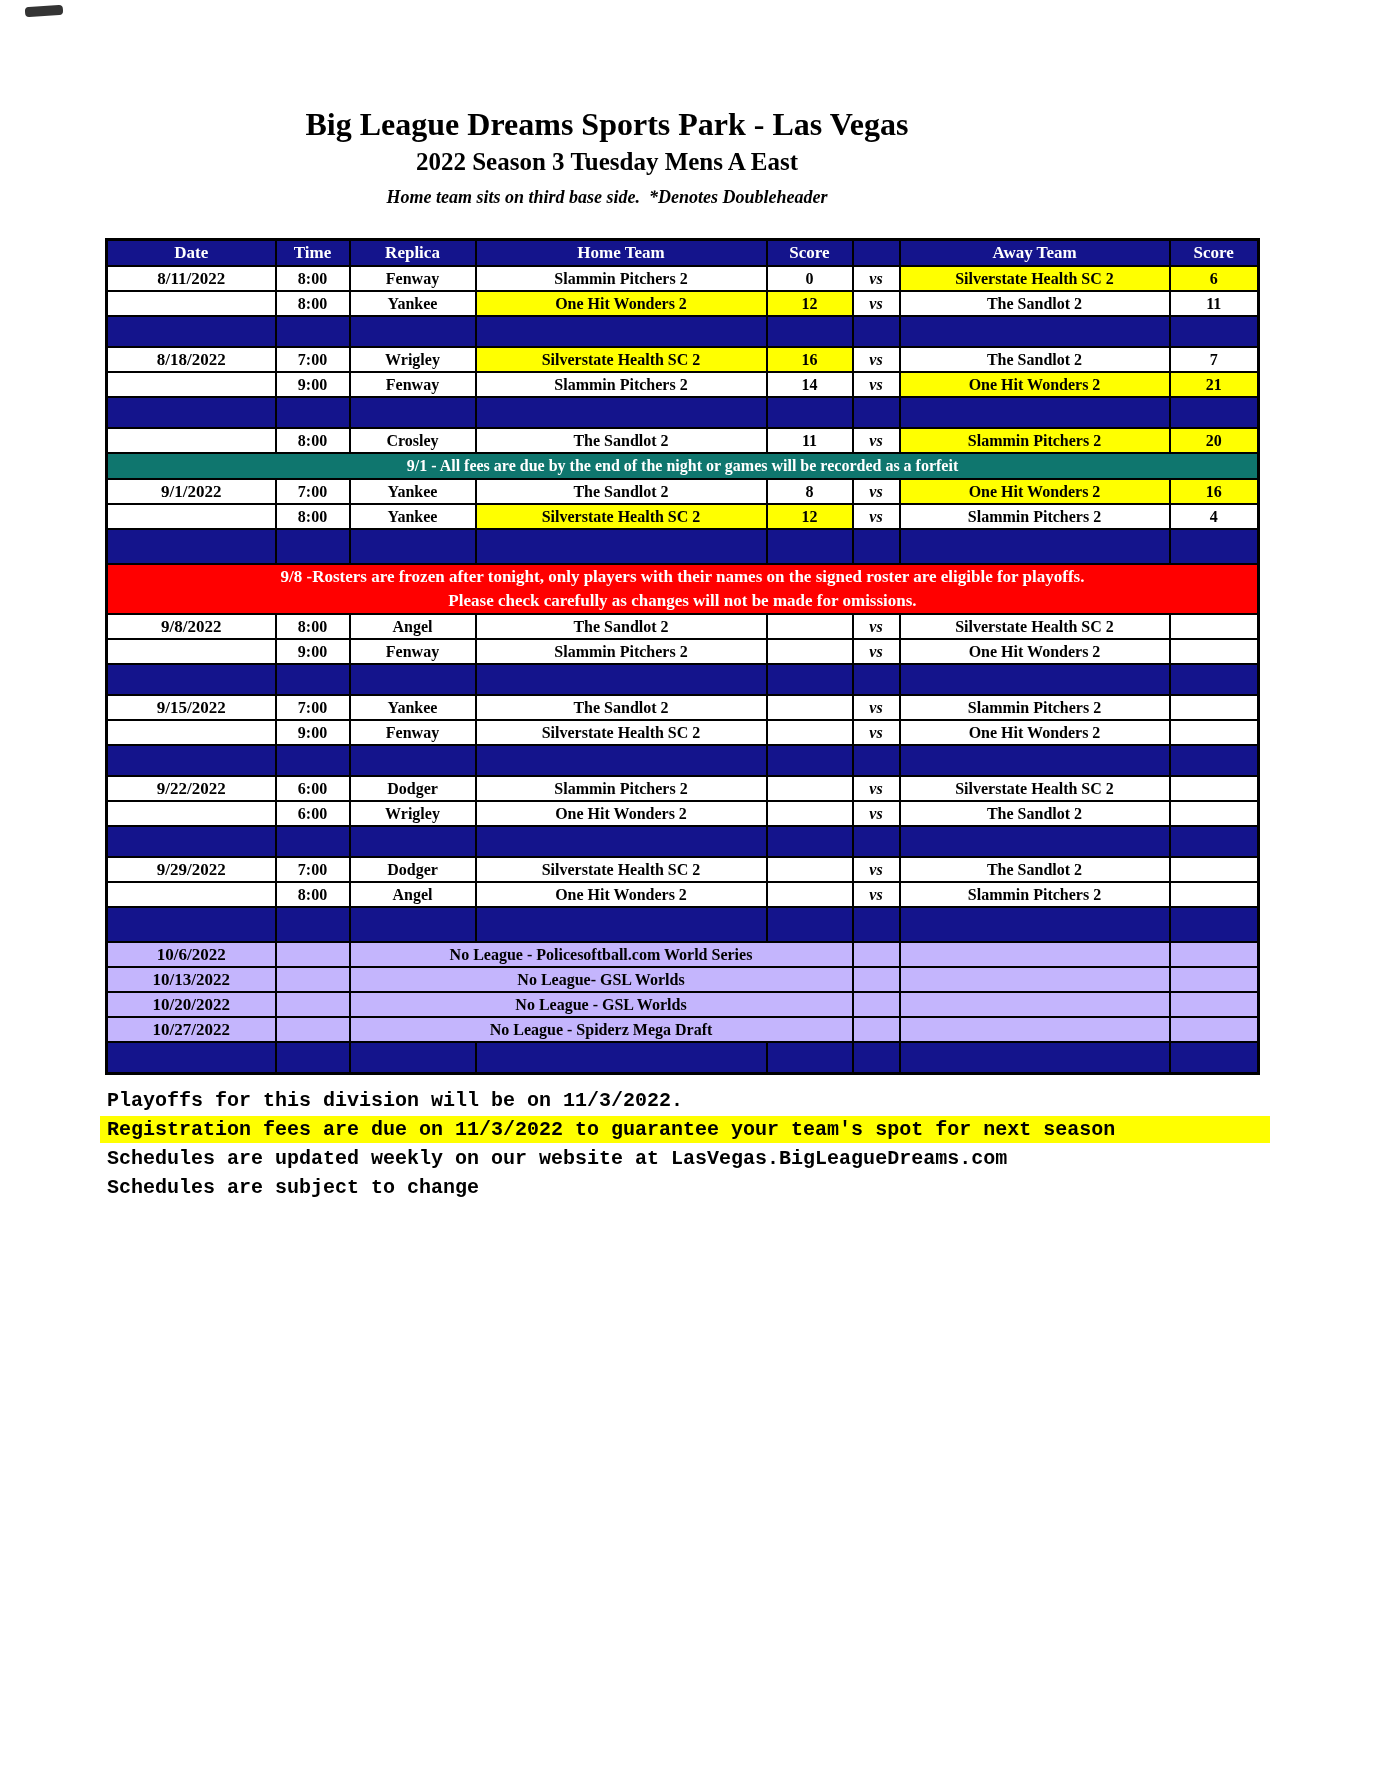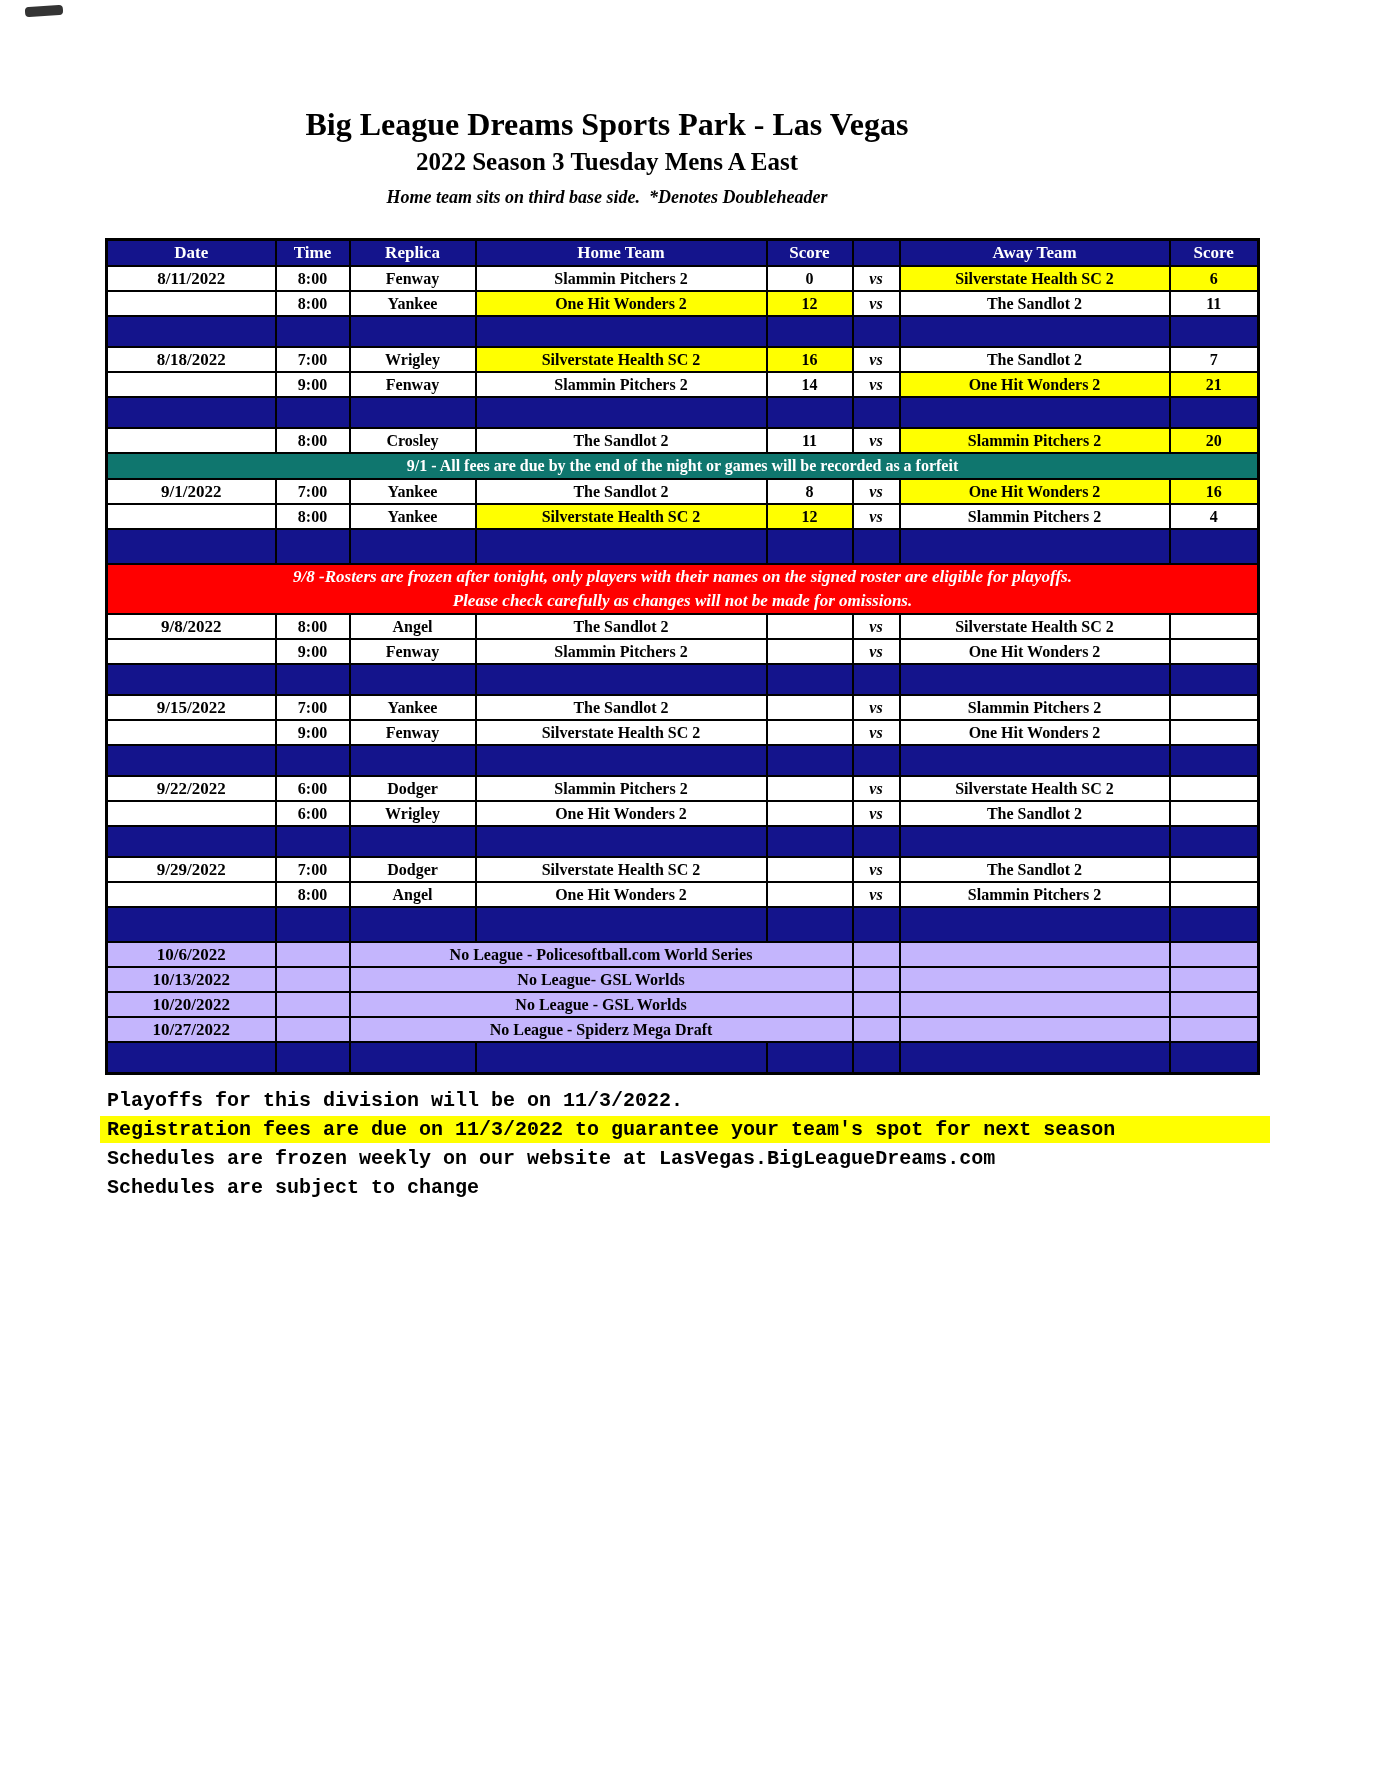--- a/index.html
+++ b/index.html
@@ -12,21 +12,21 @@
   table.sched{border-collapse:collapse;table-layout:fixed;width:1152px;margin:30px 0 0 105px;border:3px solid #000;}
   table.sched th,table.sched td{border:2px solid #000;padding:0 2px;text-align:center;vertical-align:middle;font-weight:bold;overflow:hidden;white-space:nowrap;}
   table.sched th{background:#14148c;color:#ffffff;font-size:17px;height:24px;}
   tr.game-row td{height:23px;font-size:16px;background:#ffffff;}
   tr.game-row td.date{font-size:17px;}
   td.vs{font-style:italic;font-size:15px;margin-top:48px;}
   td.hl{background:#ffff00 !important;}
   tr.gap-row td{height:29px;background:#14148c;}
   tr.gap-row.tall td{height:33px;}
   td.banner-navy{background:#0f766e;color:#ffffff;font-size:16px;height:24px;}
-  td.banner-red{background:#ff0000;color:#ffffff;font-size:17px;height:48px;font-style:italic;}
+  td.banner-red{background:#ff0000;color:#ffffff;font-size:17px;height:48px;}
   td.banner-red div{line-height:24px;}
   tr.noleague-row td{height:23px;font-size:16px;background:#c4b5fd;}
   tr.noleague-row td.date{font-size:17px;}
   .footer{margin:12px 0 0 105px;width:1165px;font-family:Liberation Mono, monospace;}
   .footer .fline{font-size:20px;font-weight:bold;line-height:27px;margin-top:2px;padding-left:2px;}
   .footer .fline.hl-line{background:#ffff00;margin-left:-5px;padding-left:7px;}
 </style>
 </head>
 <body>
 
@@ -334,15 +334,15 @@
         <td></td>
         <td></td>
         <td></td>
       </tr>
     </tbody>
 </table>
 
 <div class="footer">
     <div class="fline">Playoffs for this division will be on 11/3/2022.</div>
     <div class="fline hl-line">Registration fees are due on 11/3/2022 to guarantee your team's spot for next season</div>
-    <div class="fline">Schedules are frozen weekly on our website at LasVegas.BigLeagueDreams.com</div>
+    <div class="fline">Schedules are updated weekly on our website at LasVegas.BigLeagueDreams.com</div>
     <div class="fline">Schedules are subject to change</div>
   </div>
 
 </body></html>

